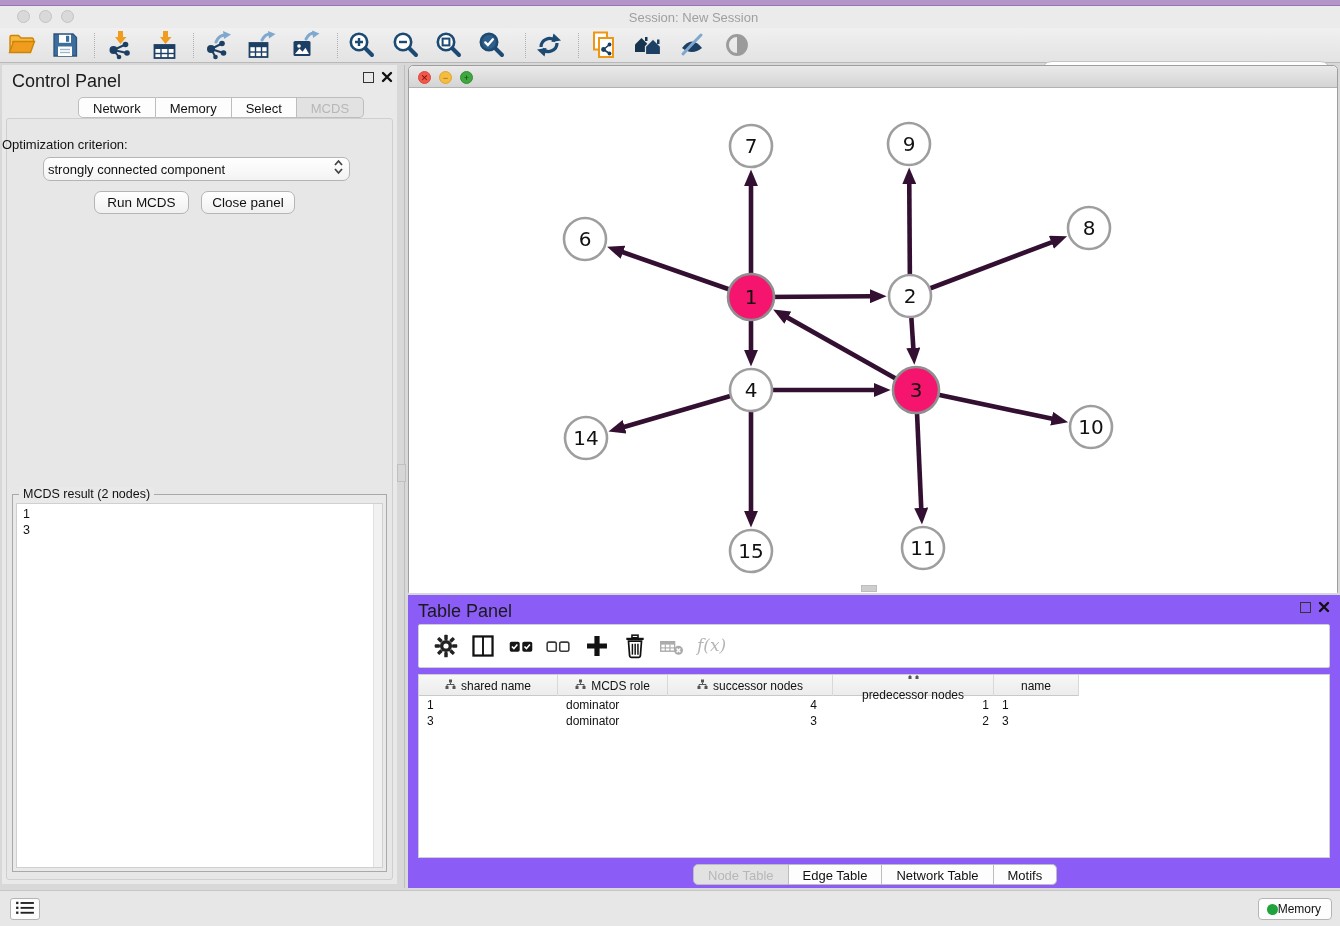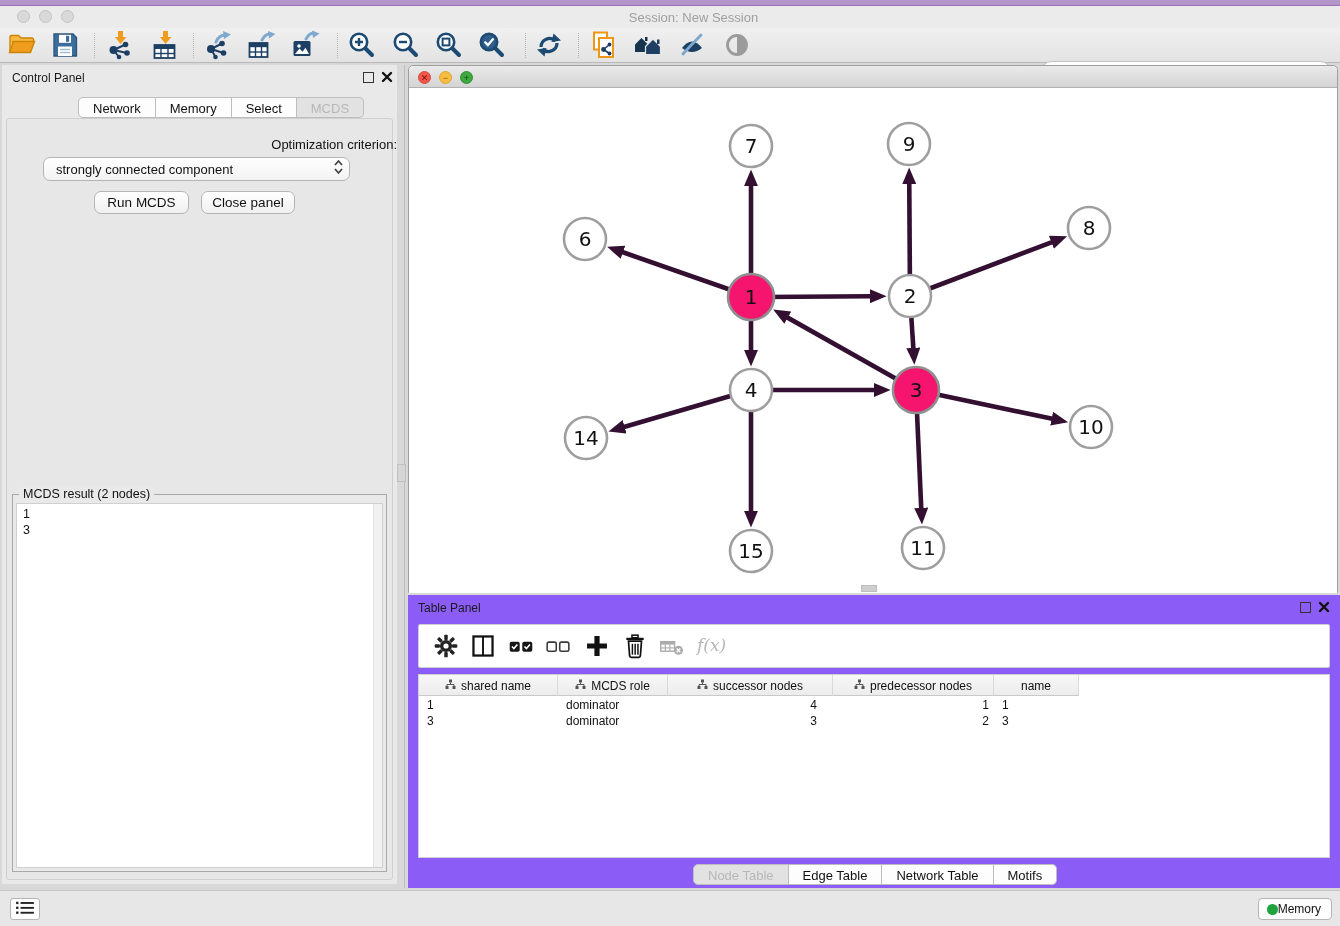--- a/index.html
+++ b/index.html
@@ -24,35 +24,35 @@
   .tb-sep { position:absolute; top:5px; width:0; height:25px; border-left:1px dotted #b0b0b0; }
   .searchbox { position:absolute; left:1040px; top:33px; width:292px; height:24px;
                background:#fff; border:1px solid #c4c4c4; border-radius:12px; display:flex; align-items:center; }
   .searchbox svg { margin-left:7px; }
   .searchbox input { border:none; outline:none; background:transparent; flex:1; height:20px;
                      font-size:13px; padding:0 8px 0 4px; font-family:"Liberation Sans",sans-serif; }
 
   
   .control-panel { position:absolute; left:2px; top:65px; width:395px; height:819px; background:#e9e9e9; }
   .panel-header { position:absolute; left:0; top:0; width:100%; height:26px; }
-  .panel-title { position:absolute; left:10px; top:6px; font-size:12px; color:#1a1a1a; }
+  .panel-title { position:absolute; left:10px; top:6px; font-size:18px; color:#1a1a1a; }
   .win-float { position:absolute; top:7px; width:11px; height:11px; border:1.5px solid #333; background:transparent; }
   .win-close { position:absolute; top:5px; width:14px; height:14px; }
   .tabrow { position:absolute; display:flex; }
   .tab { height:21px; line-height:21px; padding:0 14px; font-size:13px; color:#111;
          background:#fdfdfd; border:1px solid #bdbdbd; border-left:none; white-space:nowrap; cursor:pointer; }
   .tab:first-child { border-left:1px solid #bdbdbd; border-radius:5px 0 0 5px; }
   .tab:last-child { border-radius:0 5px 5px 0; }
   .tab.selected { background:#e2e2e2; color:#b7b7b7; }
   .cp-inner { position:absolute; left:4px; top:53px; width:387px; height:762px;
               background:#e7e7e7; border:1px solid #cfcfcf; border-radius:3px; }
-  .opt-label { position:absolute; left:0; top:72px; width:100%; text-align:right; font-size:13px; color:#111; }
+  .opt-label { position:absolute; left:0; top:72px; width:100%; text-align:left; font-size:13px; color:#111; }
   .dropdown { position:absolute; left:41px; top:92px; width:307px; height:24px; background:linear-gradient(#fff,#f3f3f3);
               border:1px solid #b5b5b5; border-radius:7px; display:flex; align-items:center; cursor:pointer; }
-  .dropdown .dd-text { flex:1; font-size:13px; color:#111; padding-left:12px; }
+  .dropdown .dd-text { flex:1; font-size:13px; color:#111; padding-left:4px; }
   .dropdown .dd-chevrons { width:22px; text-align:center; }
   .cp-btn { position:absolute; top:126px; height:23px; background:linear-gradient(#fff,#f0f0f0);
             border:1px solid #b5b5b5; border-radius:7px; font-size:13.5px; color:#111;
             font-family:"Liberation Sans",sans-serif; cursor:pointer; }
   .result-box { position:absolute; left:10px; top:429px; width:375px; height:378px;
                 border:1px solid #a9a9a9; background:#e9e9e9; }
   .result-legend { position:absolute; left:6px; top:-8px; background:#e9e9e9; padding:0 4px;
                    font-size:12.5px; color:#111; }
   .result-white { position:absolute; left:3px; top:8px; right:3px; bottom:3px; background:#fff;
                   border:1px solid #d0d0d0; overflow:hidden; }
@@ -510,21 +510,21 @@
           </div>
           <div class="th" style="width: 165px;">
             <span><svg width="11" height="11" viewBox="0 0 11 11">
                 <rect x="4" y="0.5" width="3" height="3" fill="#555"></rect>
                 <rect x="0.5" y="7" width="3" height="3" fill="#555"></rect>
                 <rect x="7.5" y="7" width="3" height="3" fill="#555"></rect>
                 <path d="M5.5 3.5 V5.5 M2 7 V5.5 H9 V7" stroke="#555" stroke-width="1" fill="none"></path>
               </svg></span>
             <span>successor nodes</span>
           </div>
-          <div class="th" style="width: 161px;">
+          <div class="th" style="width: 161px; flex-direction: column;">
             <span><svg width="11" height="11" viewBox="0 0 11 11">
                 <rect x="4" y="0.5" width="3" height="3" fill="#555"></rect>
                 <rect x="0.5" y="7" width="3" height="3" fill="#555"></rect>
                 <rect x="7.5" y="7" width="3" height="3" fill="#555"></rect>
                 <path d="M5.5 3.5 V5.5 M2 7 V5.5 H9 V7" stroke="#555" stroke-width="1" fill="none"></path>
               </svg></span>
             <span>predecessor nodes</span>
           </div>
           <div class="th" style="width: 85px;">
             <span>name</span>

